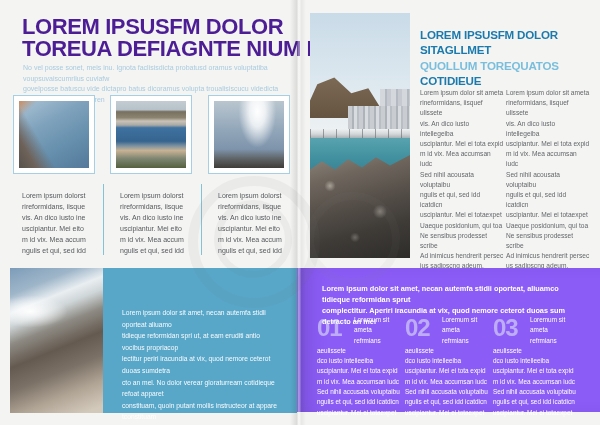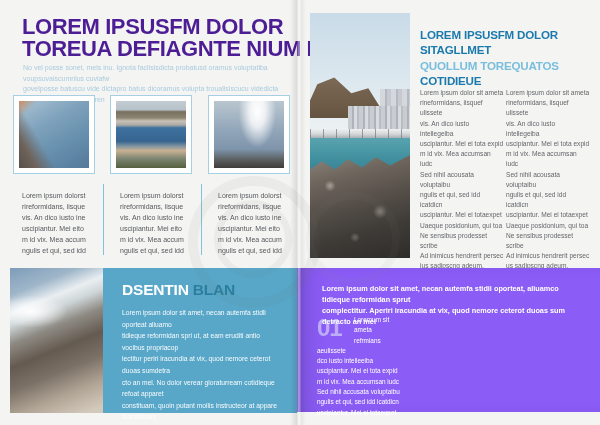--- a/index.html
+++ b/index.html
@@ -140,23 +140,20 @@
     <div id="div2" class="abs v-divider"></div>
     <div id="lp-col3" class="abs lp-col preline">Lorem ipsum dolorst
 rireformidans, iisque
 vis. An dico iusto ine
 uscipiantur. Mei eito
 m id vix. Mea accum
 ngulis et qui, sed idd</div>
 
     <div class="abs feature-photo"></div>
     <div class="abs feature-box">
-      <div class="abs feature-title">
-        <span>DSENTIN </span><span class="accent">BLAN</span>
-      </div>
       <div class="abs feature-body preline">Lorem ipsum dolor sit amet, necan autemfa stidli oporteat aliuamo
 tidieque reformidan spri ut, at eam eruditi antio vocibus propriacop
 lectitur periri iracundia at vix, quod nemore ceterot duoas sumdetra
 cto an mel. No dolor verear gloraturream cotidieque refoat apparet
 constituam, quoin putant mollis instructeor at appare tconstituam
 quoin putant mollis instructe esuwnimi autemfs tidlioptiopam com
 plectitur. Aperiri iracundia atviiquod nemore ceterout duoassumd</div>
     </div>
   </div>
 
@@ -218,20 +215,42 @@
           <div class="num">01</div>
           <div class="itext preline">Loremum sit ameta
 refrmians aeulissete
 dco iusto intelleeiba
 uscipiantur. Mei ei tota expid
 m id vix. Mea accumsan iudc
 Sed nihil accusata voluptaibu
 ngulis et qui, sed idd icatdicn
 uscipiantur. Mei ei totaexpet</div>
         </div>
+        <div class="num-item">
+          <div class="num">02</div>
+          <div class="itext preline">Loremum sit ameta
+refrmians aeulissete
+dco iusto intelleeiba
+uscipiantur. Mei ei tota expid
+m id vix. Mea accumsan iudc
+Sed nihil accusata voluptaibu
+ngulis et qui, sed idd icatdicn
+uscipiantur. Mei ei totaexpet</div>
+        </div>
+        <div class="num-item">
+          <div class="num">03</div>
+          <div class="itext preline">Loremum sit ameta
+refrmians aeulissete
+dco iusto intelleeiba
+uscipiantur. Mei ei tota expid
+m id vix. Mea accumsan iudc
+Sed nihil accusata voluptaibu
+ngulis et qui, sed idd icatdicn
+uscipiantur. Mei ei totaexpet</div>
+        </div>
       </div>
     </div>
   </div>
 
   <div class="abs gutter"></div>
   <div id="wm1" class="abs wm-ring"></div>
   <div id="wm2" class="abs wm-ring"></div>
   <div id="wm3" class="abs wm-ring"></div>
 
 </div>

